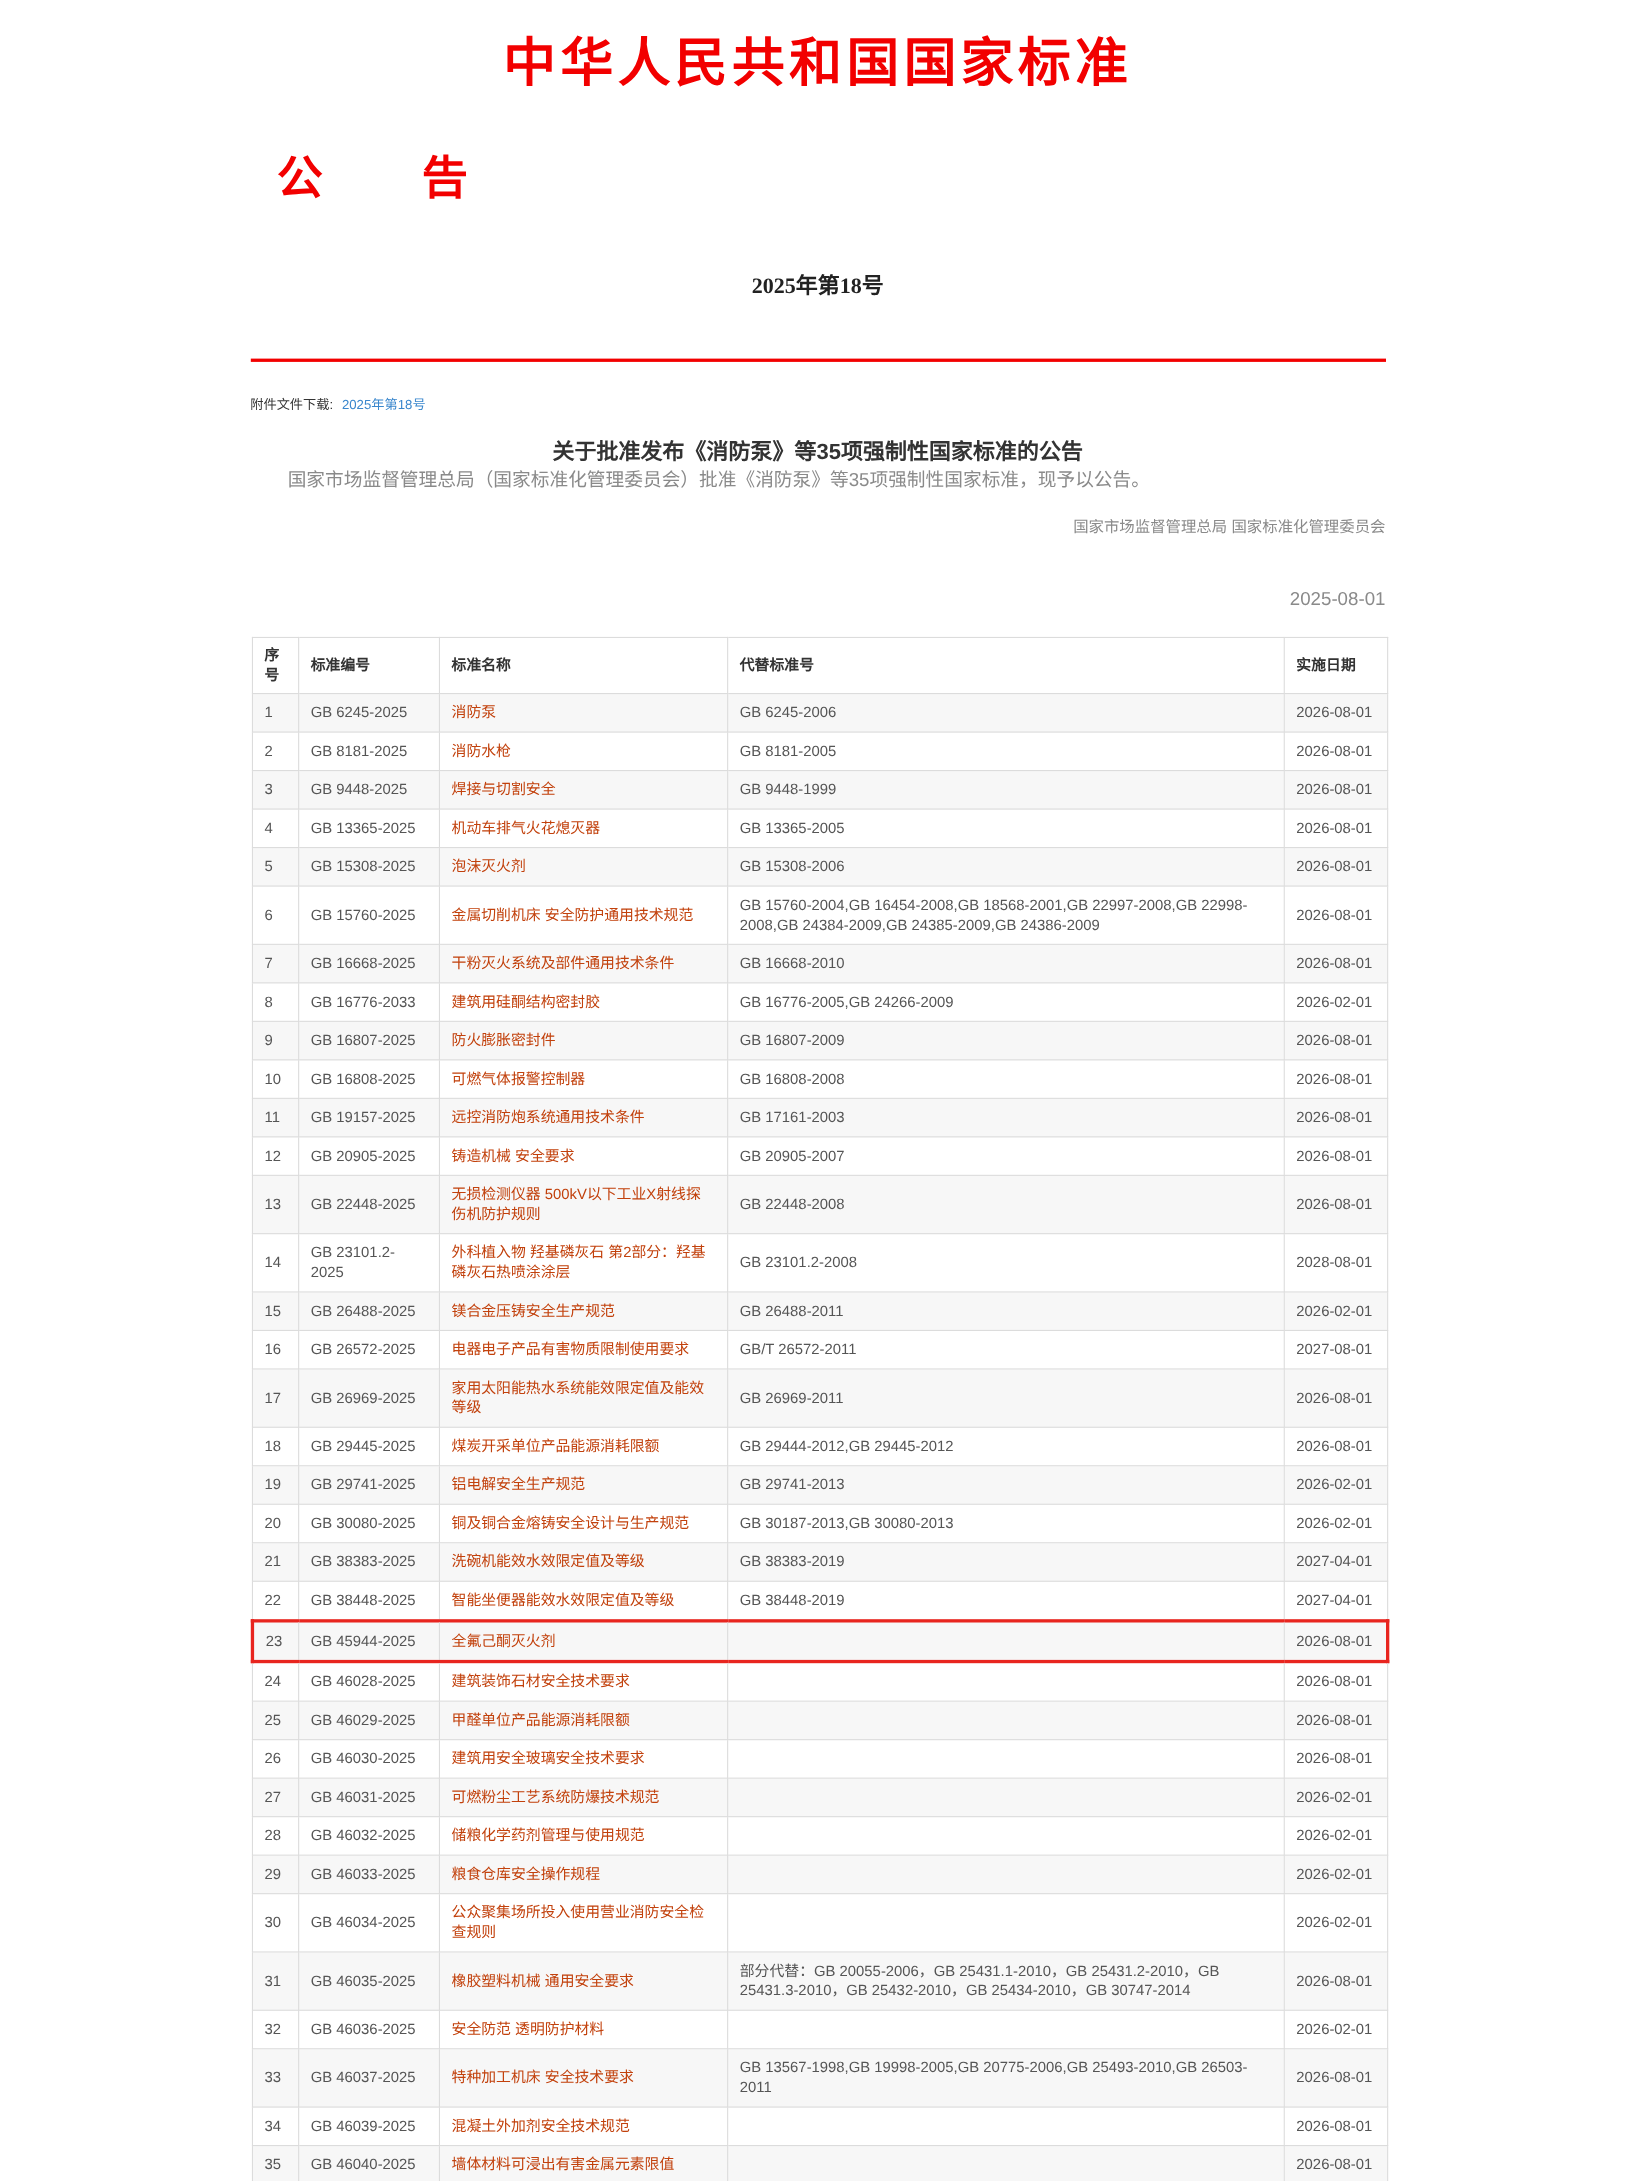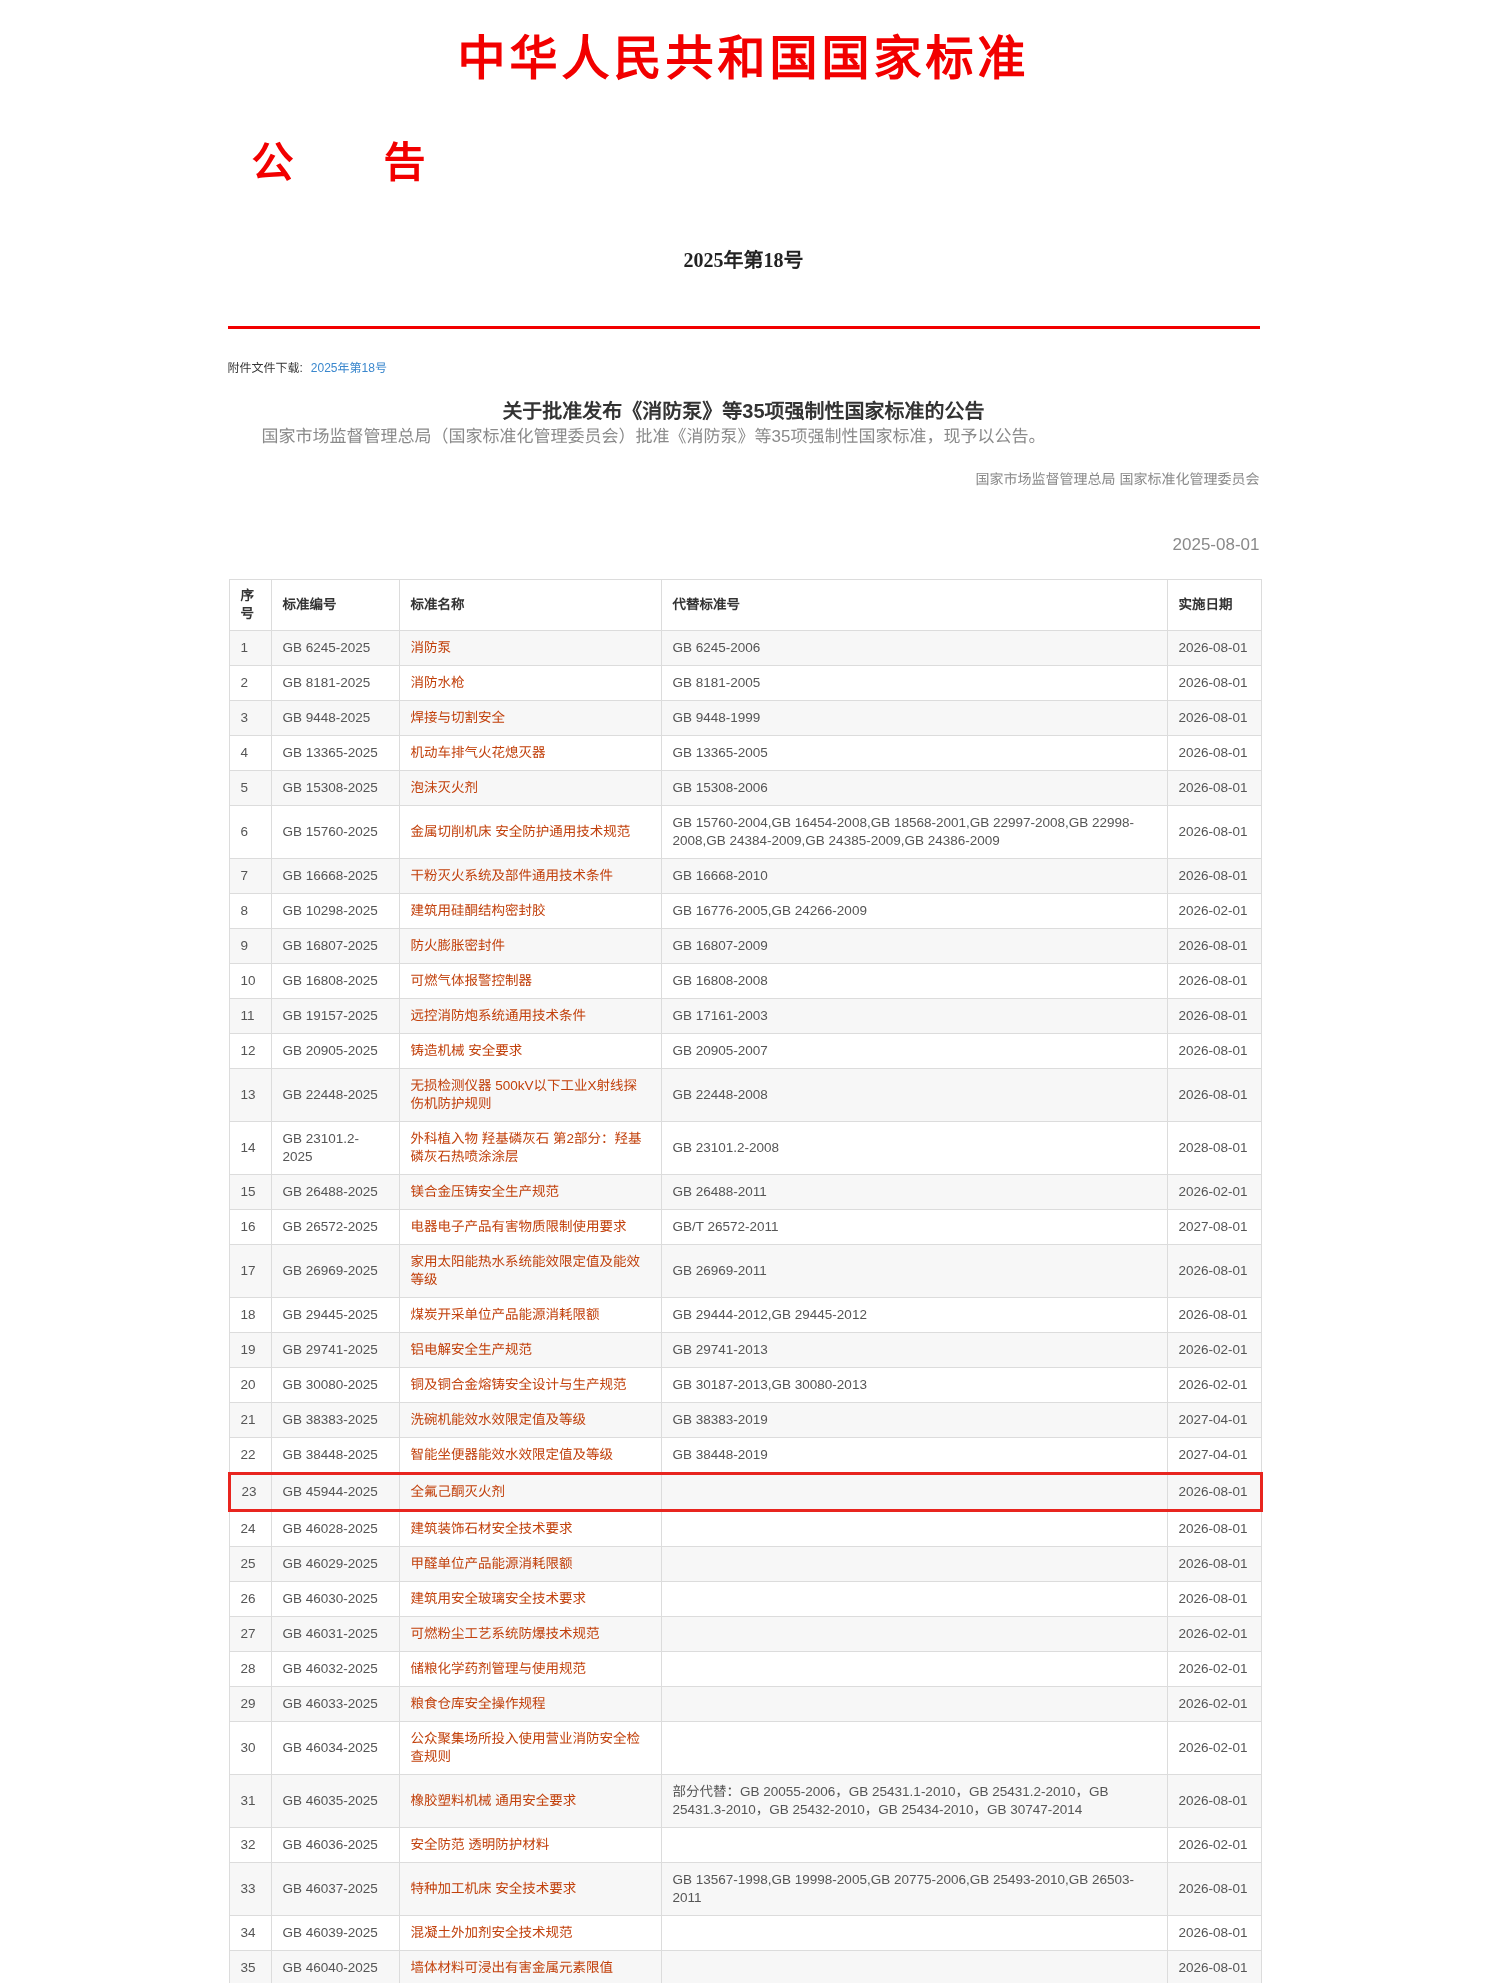--- a/index.html
+++ b/index.html
@@ -155,21 +155,21 @@
         </tr>
         <tr>
           <td class="col-seq">7</td>
           <td class="col-code">GB 16668-2025</td>
           <td class="col-name"><a class="std-link">干粉灭火系统及部件通用技术条件</a></td>
           <td class="col-repl">GB 16668-2010</td>
           <td class="col-date">2026-08-01</td>
         </tr>
         <tr>
           <td class="col-seq">8</td>
-          <td class="col-code">GB 10298-2025</td>
+          <td class="col-code">GB 16776-2033</td>
           <td class="col-name"><a class="std-link">建筑用硅酮结构密封胶</a></td>
           <td class="col-repl">GB 16776-2005,GB 24266-2009</td>
           <td class="col-date">2026-02-01</td>
         </tr>
         <tr>
           <td class="col-seq">9</td>
           <td class="col-code">GB 16807-2025</td>
           <td class="col-name"><a class="std-link">防火膨胀密封件</a></td>
           <td class="col-repl">GB 16807-2009</td>
           <td class="col-date">2026-08-01</td>

